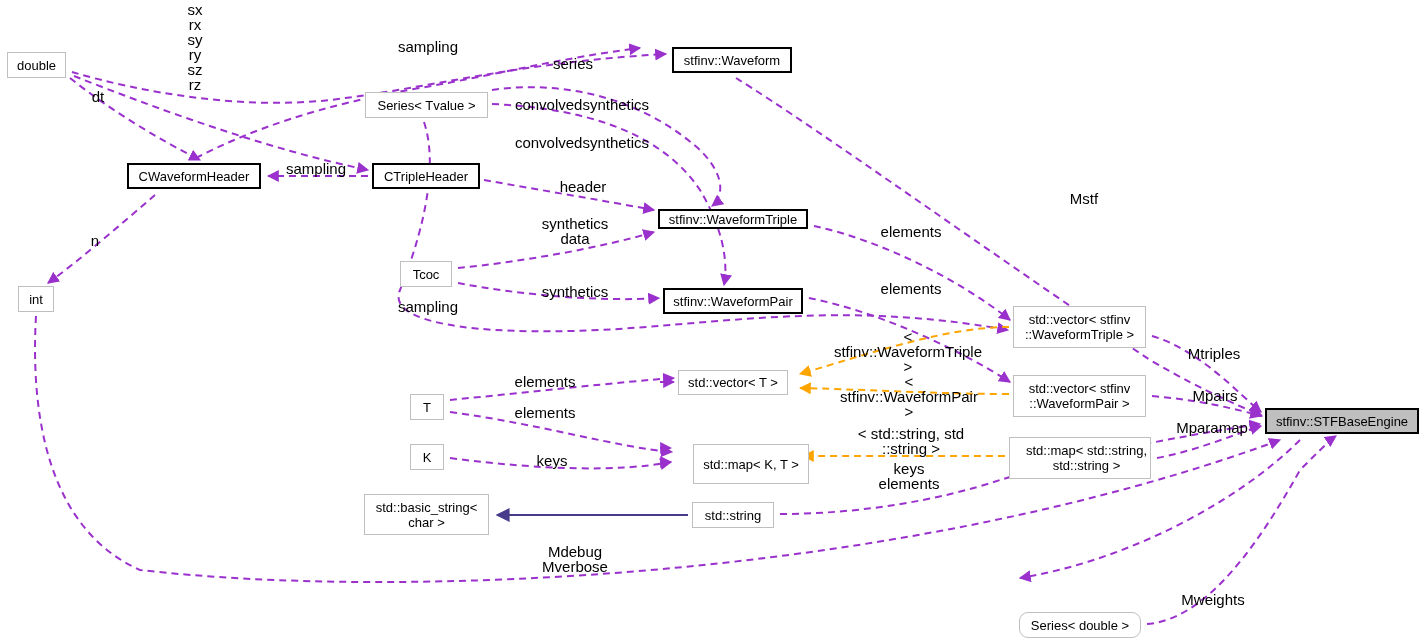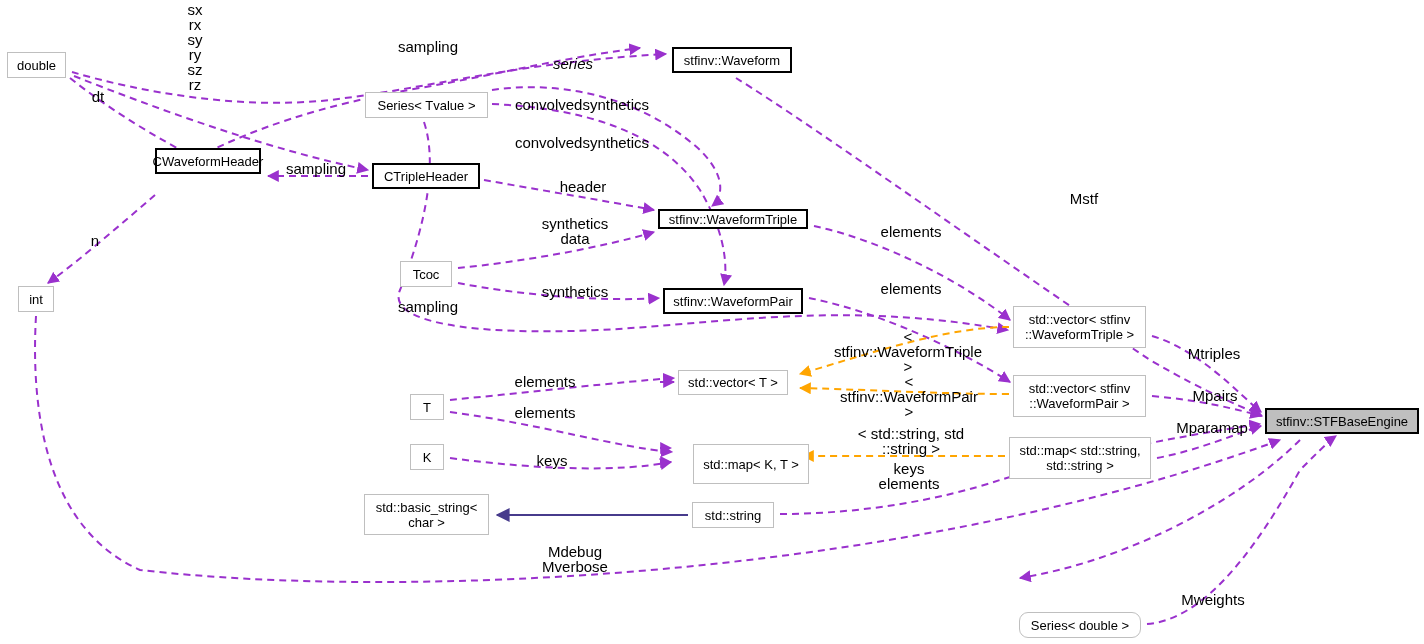--- a/index.html
+++ b/index.html
@@ -140,53 +140,53 @@
     </g>
 
     <g fill="none" stroke="#473b8c" stroke-width="2" marker-end="url(#arrowNavy)">
 
       <path d="M 688 515 L 497 515"></path>
     </g>
   </svg>
 
   <div class="node plain" style="left:7px;  top:52px;  width:59px;  height:26px;"><span>double</span></div>
   <div class="node plain" style="left:18px; top:286px; width:36px;  height:26px;"><span>int</span></div>
-  <div class="node strong" style="left:127px;top:148px; width:106px; height:26px;margin-left:28px;"><span>CWaveformHeader</span></div>
+  <div class="node strong" style="left:127px;top:163px; width:134px; height:26px;"><span>CWaveformHeader</span></div>
   <div class="node strong" style="left:372px;top:163px; width:108px; height:26px;"><span>CTripleHeader</span></div>
   <div class="node plain" style="left:365px;top:92px;  width:123px; height:26px;"><span>Series&lt; Tvalue &gt;</span></div>
   <div class="node plain" style="left:400px;top:261px; width:52px;  height:26px;"><span>Tcoc</span></div>
   <div class="node plain" style="left:410px;top:394px; width:34px;  height:26px;"><span>T</span></div>
   <div class="node plain" style="left:410px;top:444px; width:34px;  height:26px;"><span>K</span></div>
   <div class="node plain" style="left:364px;top:494px; width:125px; height:41px;"><span>std::basic_string&lt;
 char &gt;</span></div>
   <div class="node strong" style="left:672px;top:47px;  width:120px; height:26px;"><span>stfinv::Waveform</span></div>
   <div class="node strong" style="left:658px;top:209px; width:150px; height:20px;"><span>stfinv::WaveformTriple</span></div>
   <div class="node strong" style="left:663px;top:288px; width:140px; height:26px;"><span>stfinv::WaveformPair</span></div>
   <div class="node plain" style="left:678px;top:370px; width:110px; height:25px;"><span>std::vector&lt; T &gt;</span></div>
   <div class="node plain" style="left:675px;top:444px; width:116px; height:40px;margin-left:18px;"><span>std::map&lt; K, T &gt;</span></div>
   <div class="node plain" style="left:692px;top:502px; width:82px;  height:26px;"><span>std::string</span></div>
   <div class="node plain" style="left:1013px;top:306px;width:133px; height:42px;"><span>std::vector&lt; stfinv
 ::WaveformTriple &gt;</span></div>
   <div class="node plain" style="left:1013px;top:375px;width:133px; height:42px;"><span>std::vector&lt; stfinv
 ::WaveformPair &gt;</span></div>
-  <div class="node plain" style="left:1009px;top:437px;width:142px; height:42px;"><span>std::map&lt; std::string,
+  <div class="node plain" style="left:1009px;top:437px;width:142px; height:42px;justify-content:flex-end;"><span>std::map&lt; std::string,
  std::string &gt;</span></div>
   <div class="node plain" style="left:1019px;top:612px;width:122px; height:26px;border-radius:9px;"><span>Series&lt; double &gt;</span></div>
   <div class="node highlight" style="left:1265px;top:408px;width:154px; height:26px;"><span>stfinv::STFBaseEngine</span></div>
 
   <div class="edge-label" style="left:172px; top:2px;   width:46px;">sx
 rx
 sy
 ry
 sz
 rz</div>
   <div class="edge-label" style="left:85px;  top:89px;  width:26px;">dt</div>
   <div class="edge-label" style="left:82px;  top:233px; width:26px;">n</div>
   <div class="edge-label" style="left:389px; top:39px;  width:78px;">sampling</div>
-  <div class="edge-label" style="left:545px; top:56px;  width:56px;font-style:italic;">series</div>
+  <div class="edge-label" style="left:545px; top:56px;  width:56px;">series</div>
   <div class="edge-label" style="left:507px; top:97px;  width:150px;">convolvedsynthetics</div>
   <div class="edge-label" style="left:507px; top:135px; width:150px;">convolvedsynthetics</div>
   <div class="edge-label" style="left:277px; top:161px; width:78px;">sampling</div>
   <div class="edge-label" style="left:554px; top:179px; width:58px;">header</div>
   <div class="edge-label" style="left:536px; top:216px; width:78px;">synthetics
 data</div>
   <div class="edge-label" style="left:534px; top:284px; width:82px;">synthetics</div>
   <div class="edge-label" style="left:389px; top:299px; width:78px;">sampling</div>
   <div class="edge-label" style="left:874px; top:224px; width:74px;">elements</div>
   <div class="edge-label" style="left:874px; top:281px; width:74px;">elements</div>

